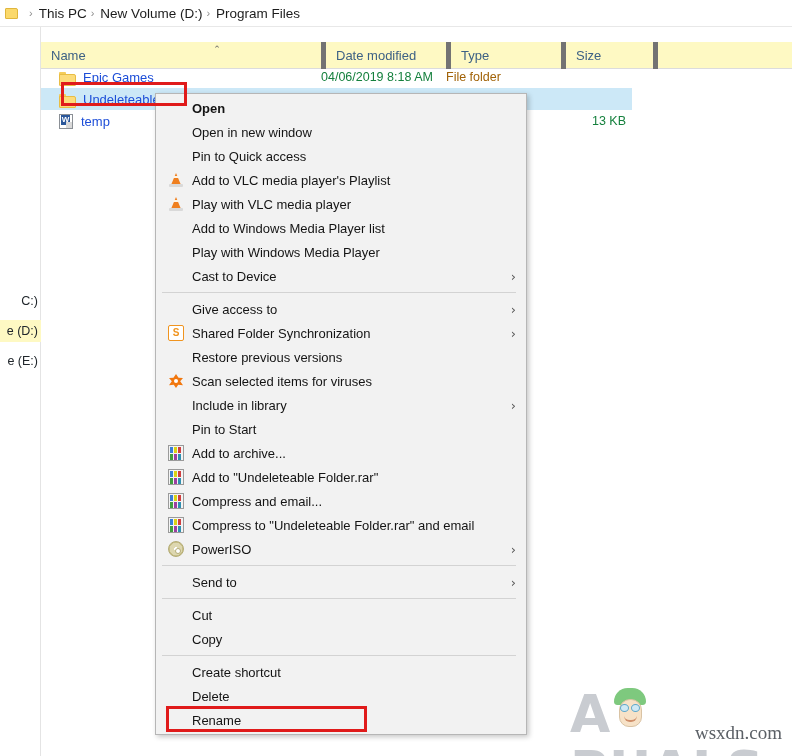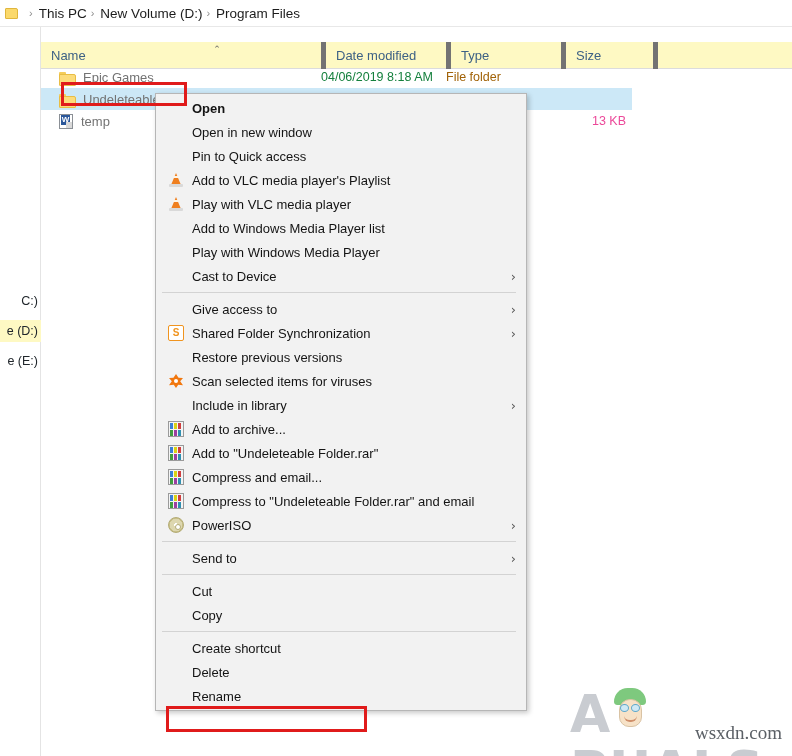--- a/index.html
+++ b/index.html
@@ -94,34 +94,34 @@
   .row {
     position: absolute; left: 0;
     width: 591px; height: 22px;
     display: flex; align-items: center;
   }
   .row.selected { background: #cce8f7; }
   .row .name-cell {
     position: absolute; left: 0; width: 280px;
     display: flex; align-items: center; gap: 8px;
     padding-left: 18px;
-    font-size: 13px; color: #737373;
+    font-size: 13px; color: #1d4ed8;
     white-space: nowrap;
   }
   .row .date-cell {
     position: absolute; left: 280px; width: 125px;
     font-size: 12.5px; color: #15803d; white-space: nowrap;
   }
   .row .type-cell {
     position: absolute; left: 405px; width: 115px;
     font-size: 12.5px; color: #a16207; white-space: nowrap;
   }
   .row .size-cell {
     position: absolute; left: 520px; width: 65px;
-    font-size: 12.5px; color: #ec4899;
+    font-size: 12.5px; color: #15803d;
     text-align: right; white-space: nowrap;
   }
   .folder-ico {
     width: 16px; height: 13px; position: relative; flex: 0 0 auto;
   }
   .folder-ico::before {
     content: ""; position: absolute; left: 0; top: 1px;
     width: 7px; height: 3px; background: #f5cd5a;
     border-radius: 1px 1px 0 0;
   }
@@ -445,20 +445,23 @@
           <span class="blob"></span>
           <span class="eye"></span>
         </span>
         <span>Scan selected items for viruses</span>
       </div>
       <div class="mi">
         <span>Include in library</span>
         <span class="arrow">›</span>
       </div>
       <div class="mi">
+        <span>Pin to Start</span>
+      </div>
+      <div class="mi">
         <span class="mi-ico ico-rar">
           <span class="b1"></span>
           <span class="b2"></span>
           <span class="b3"></span>
           <span class="b4"></span>
           <span class="b5"></span>
           <span class="b6"></span>
         </span>
         <span>Add to archive...</span>
       </div>

